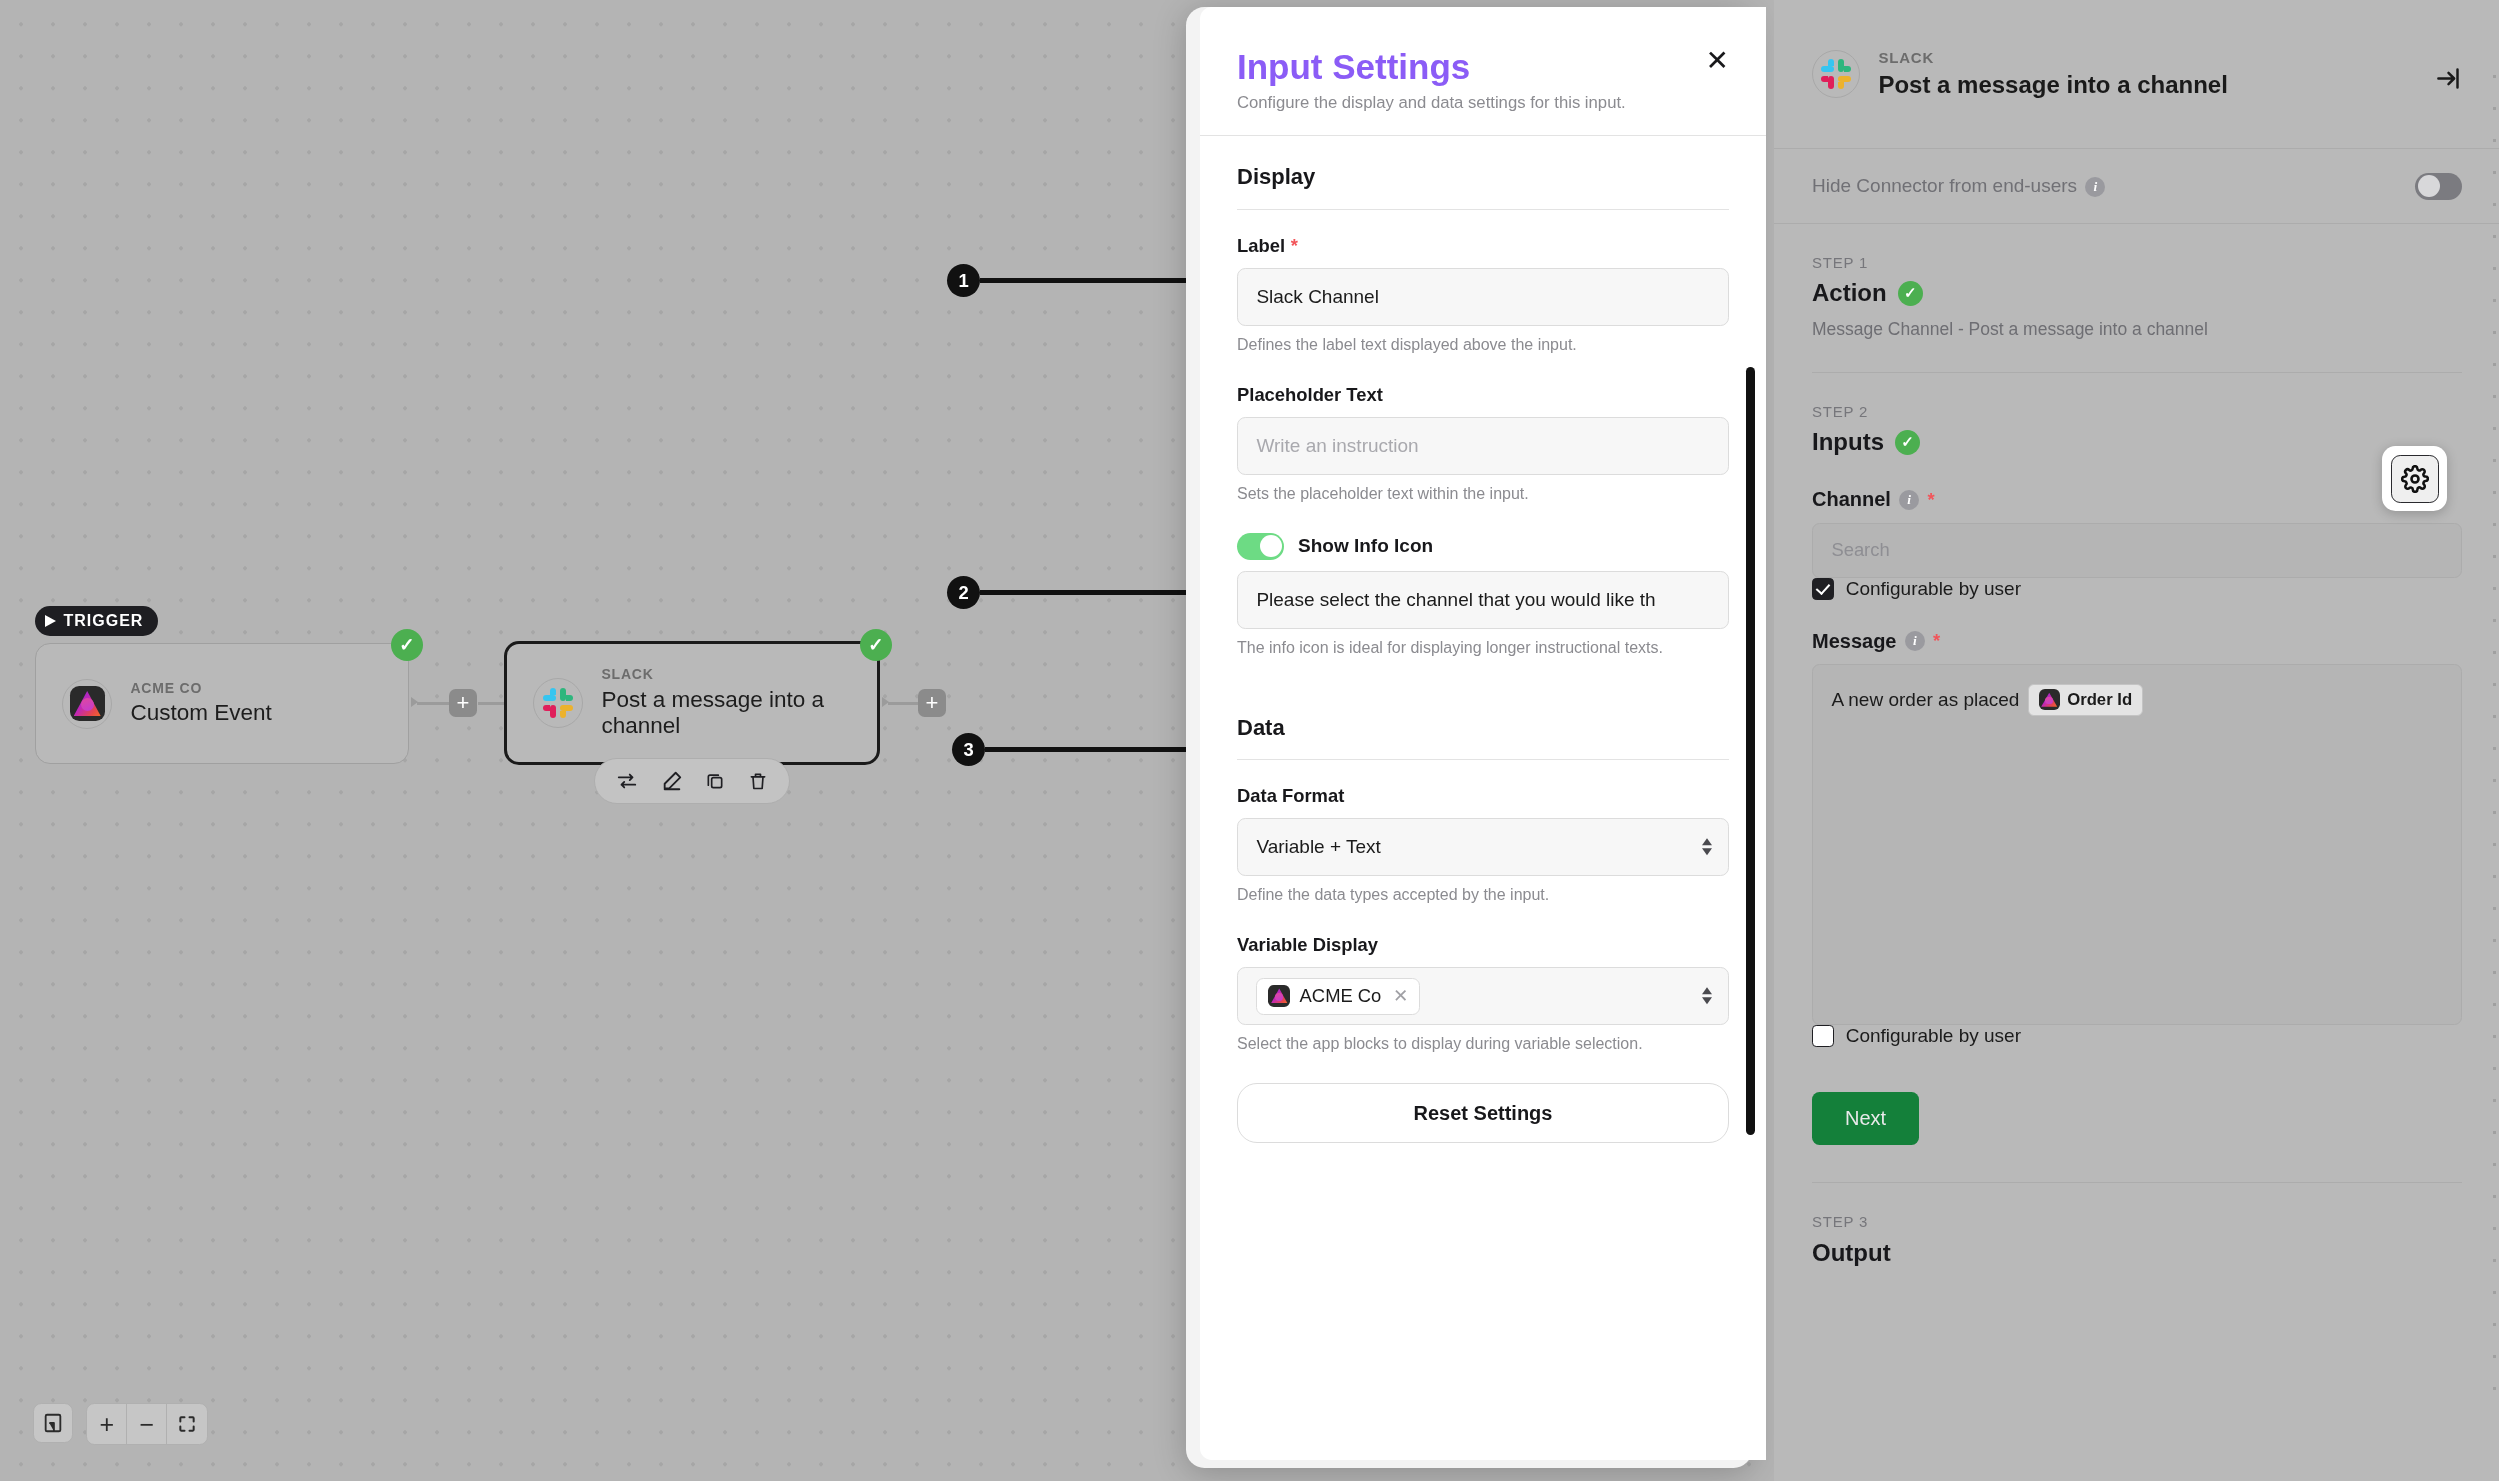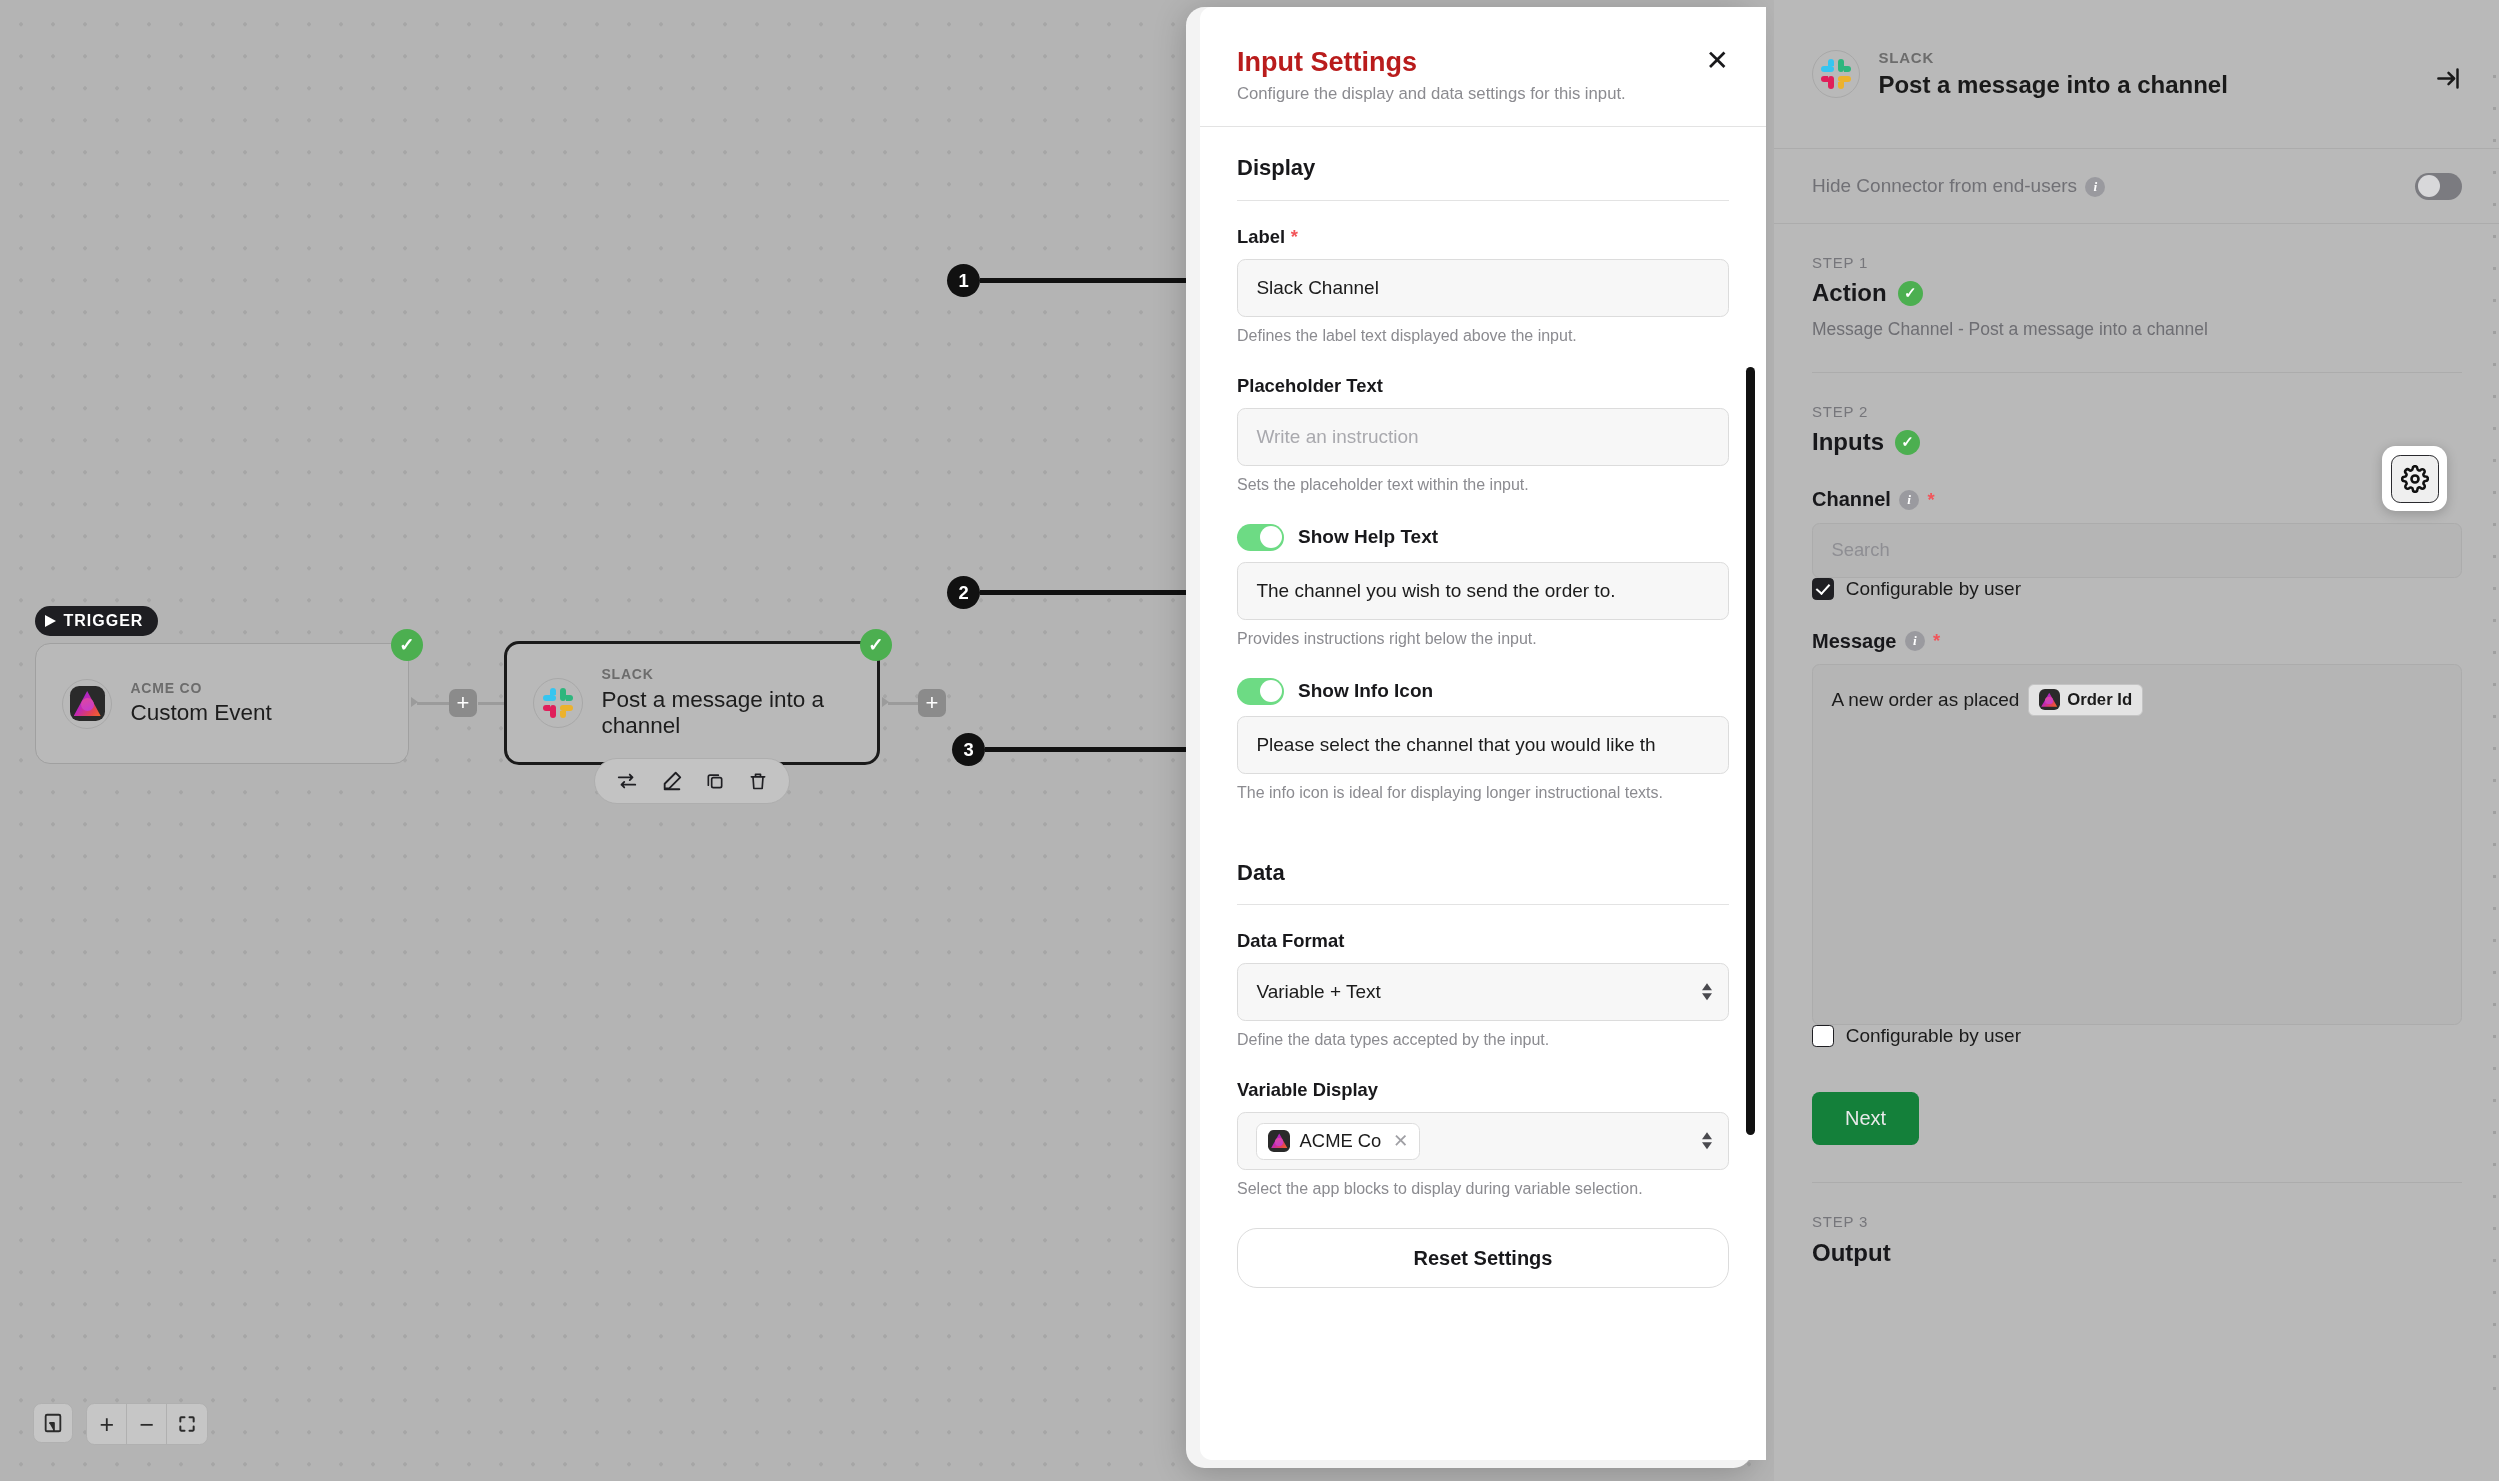--- a/index.html
+++ b/index.html
@@ -159,21 +159,21 @@
   #modal {
     position: absolute; left: 1200px; top: 6.7px;
     width: 566px; height: 1453px;
     background: #fff; border-radius: 11.7px 0 0 11.7px;
     overflow: hidden;
   }
   #modal-head {
     padding: 40px 37px 22px 37px; border-bottom: 0.8px solid #e3e3e3;
     position: relative;
   }
-  #modal-title { font-size: 27px; font-weight: 700; color: #b91c1c; }
+  #modal-title { font-size: 35px; font-weight: 700; color: #8b5cf6; }
   #modal-sub { font-size: 16.7px; color: #8b8b90; margin-top: 6.7px; }
   #modal-close {
     position: absolute; right: 37px; top: 40px;
     font-size: 28px; color: #18181b; line-height: 1; cursor: pointer;
     font-weight: 300;
   }
 
   #modal-body { padding: 0 37px 33px 37px; }
 
   .sect-head {
@@ -476,30 +476,20 @@
       <div class="fld-input">Slack Channel</div>
       <div class="fld-hint">Defines the label text displayed above the input.</div>
     </div>
 
     <div class="fld">
       <div class="fld-label">Placeholder Text</div>
       <div class="fld-input ph">Write an instruction</div>
       <div class="fld-hint">Sets the placeholder text within the input.</div>
     </div>
 
-    <div class="fld">
-      <div class="toggle-row">
-        <span class="toggle">
-            <span class="knob"></span>
-          </span>
-        <span class="toggle-label">Show Help Text</span>
-      </div>
-      <div class="fld-input">The channel you wish to send the order to.</div>
-      <div class="fld-hint">Provides instructions right below the input.</div>
-    </div>
 
     <div class="fld">
       <div class="toggle-row">
         <span class="toggle">
             <span class="knob"></span>
           </span>
         <span class="toggle-label">Show Info Icon</span>
       </div>
       <div class="fld-input">Please select the channel that you would like th</div>
       <div class="fld-hint">The info icon is ideal for displaying longer instructional texts.</div>

